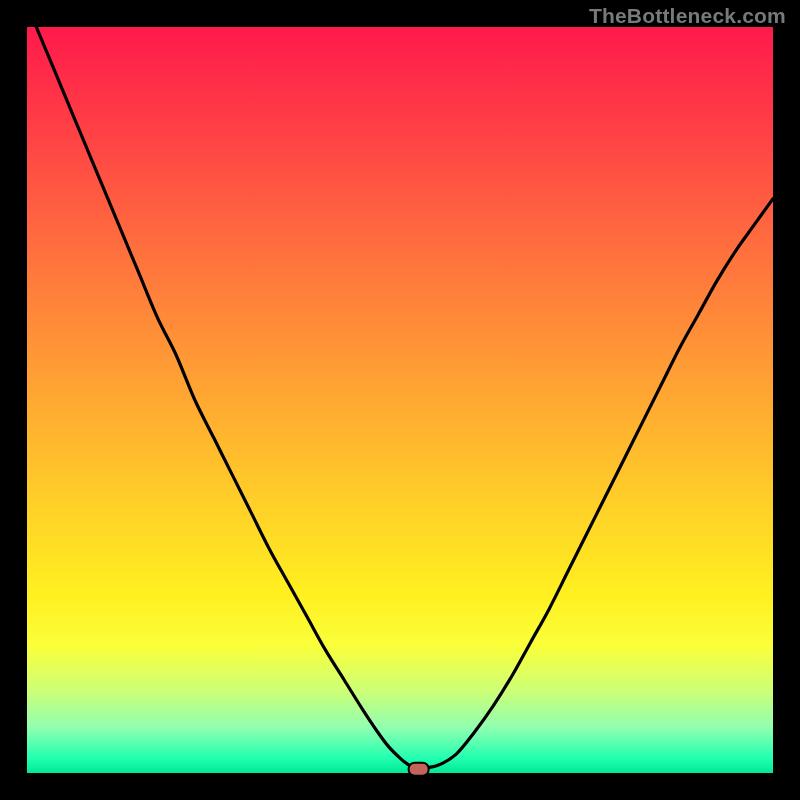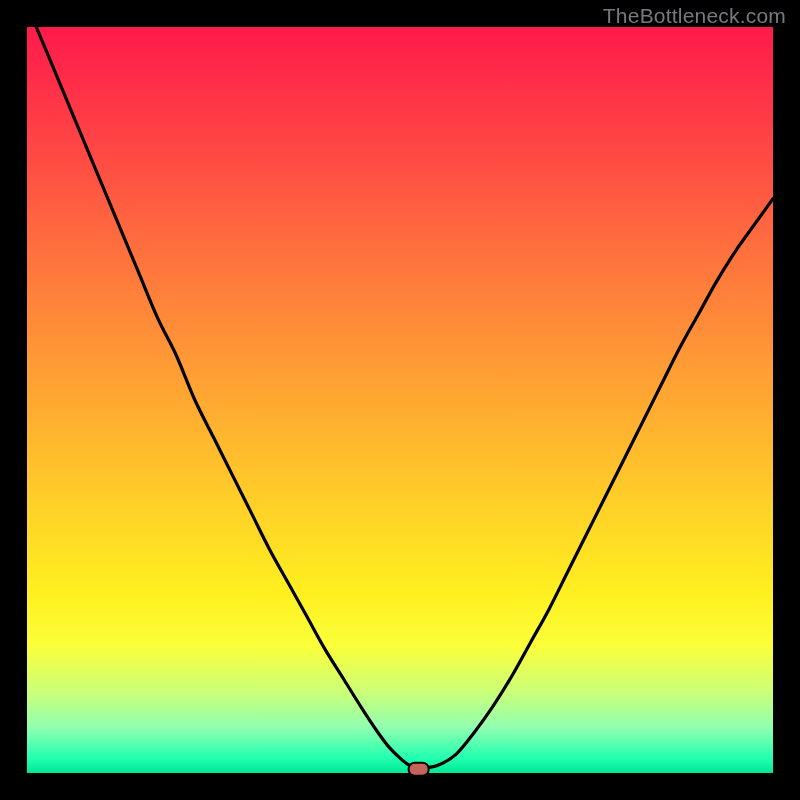--- a/index.html
+++ b/index.html
@@ -19,21 +19,21 @@
     background: #000;
   }
   .watermark {
     position: absolute;
     top: 4px;
     right: 14px;
     font-family: Arial, Helvetica, sans-serif;
     font-size: 21px;
     color: #777a7c;
     letter-spacing: 0.2px;
-    font-weight: 400;
+    font-weight: 700;
   }
   .plot {
     position: absolute;
     left: 27px;
     top: 27px;
     width: 746px;
     height: 746px;
   }
   .gradient {
     position: absolute;

